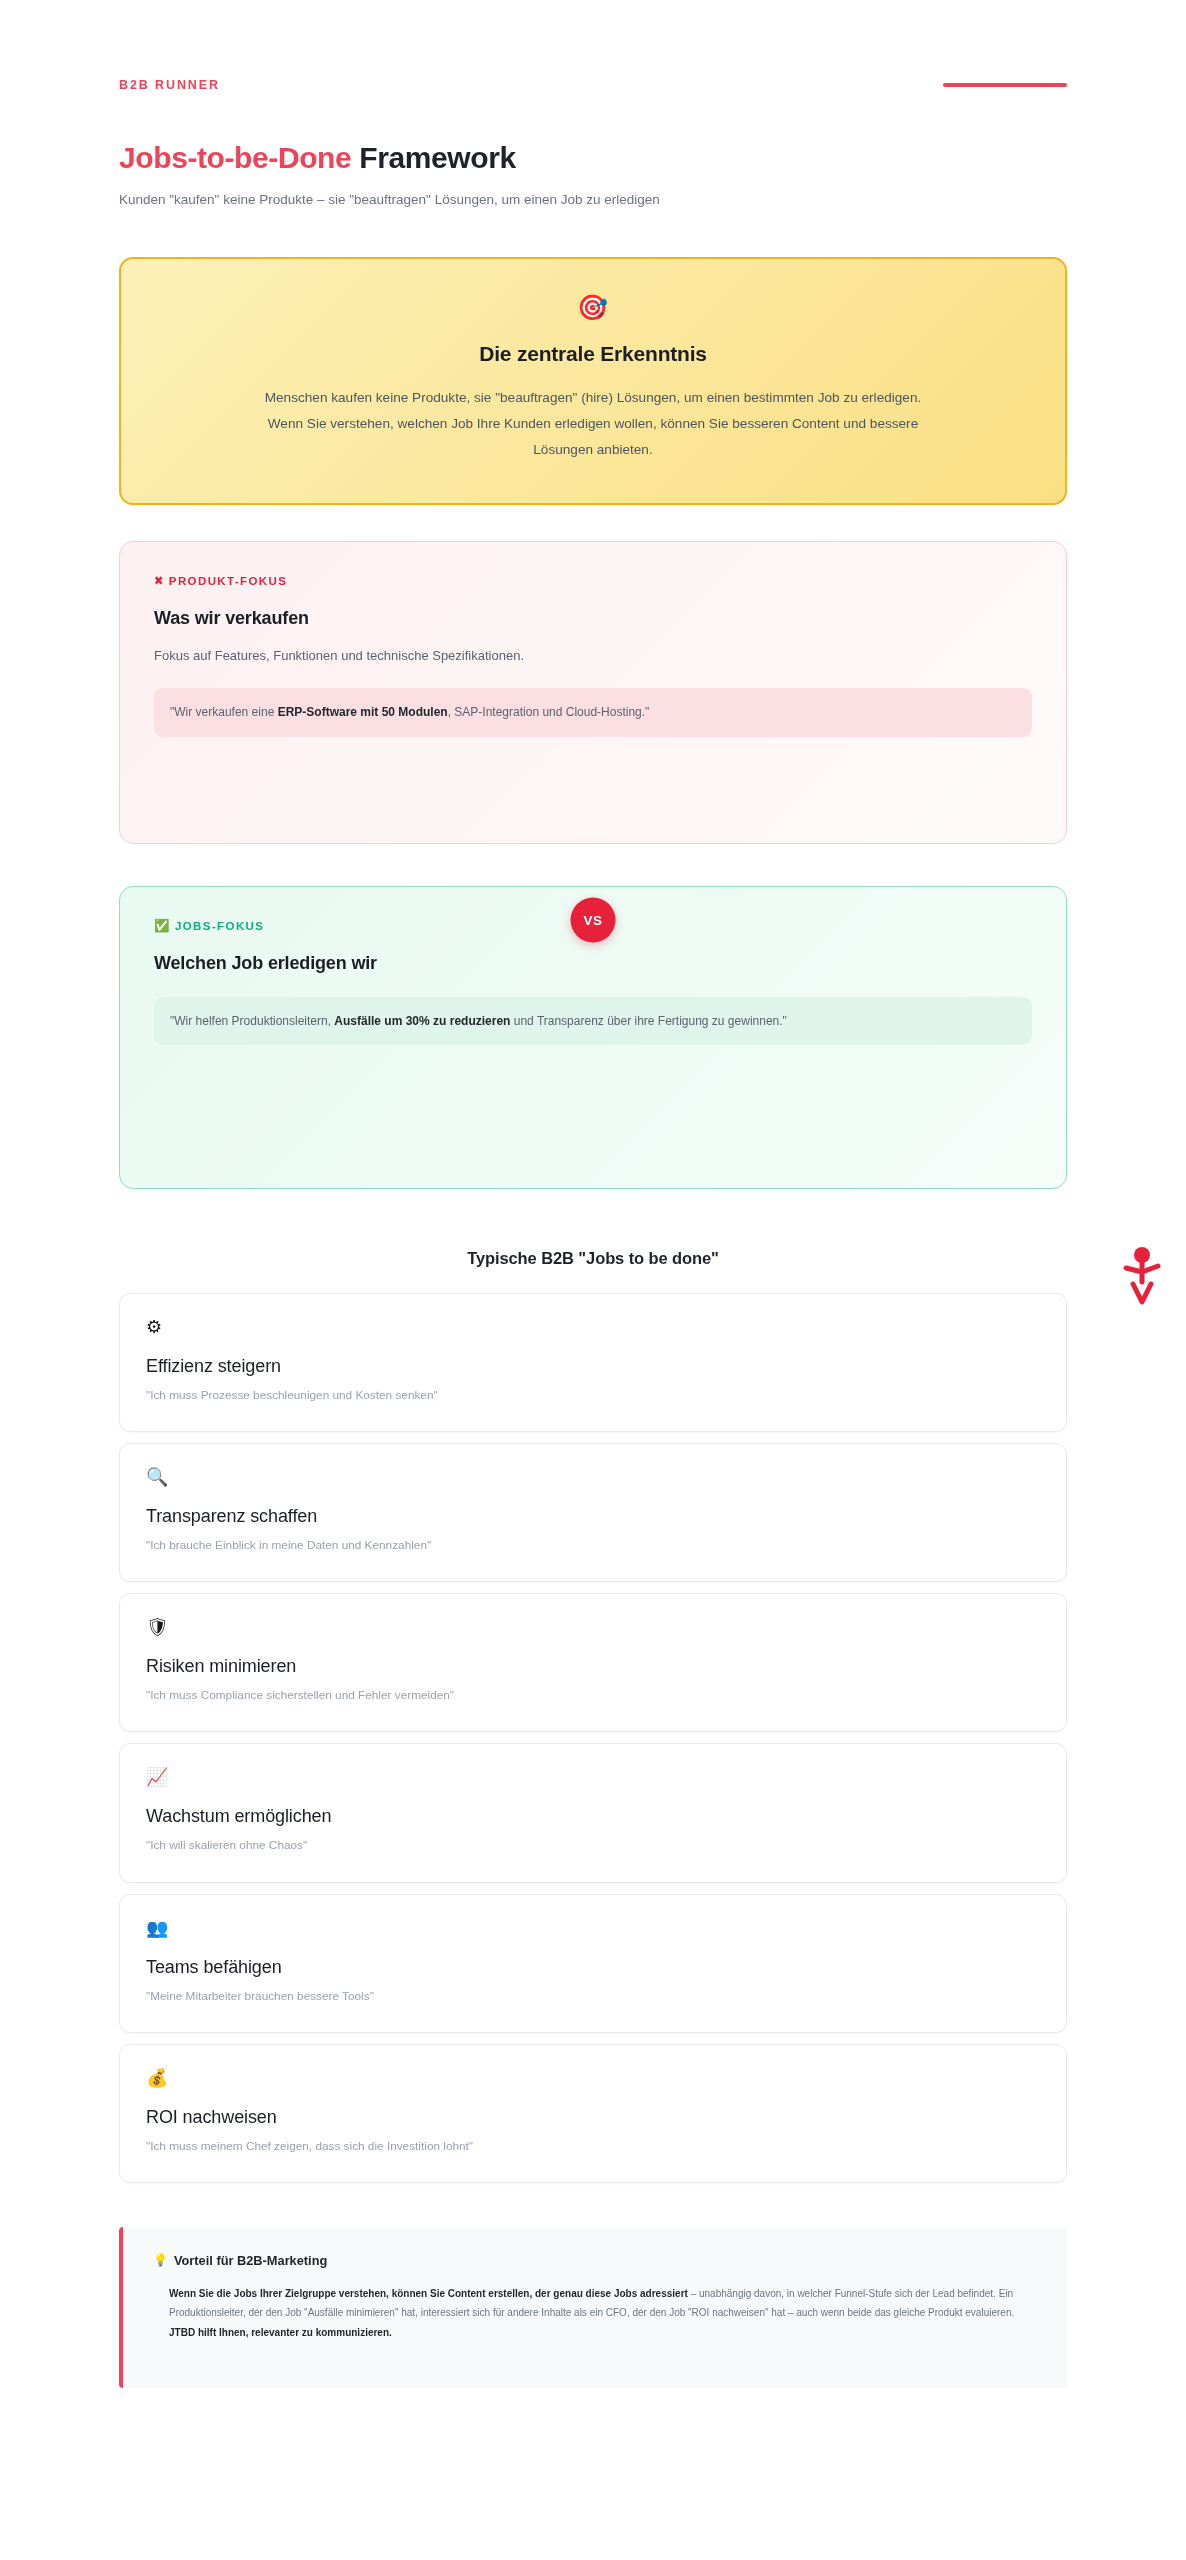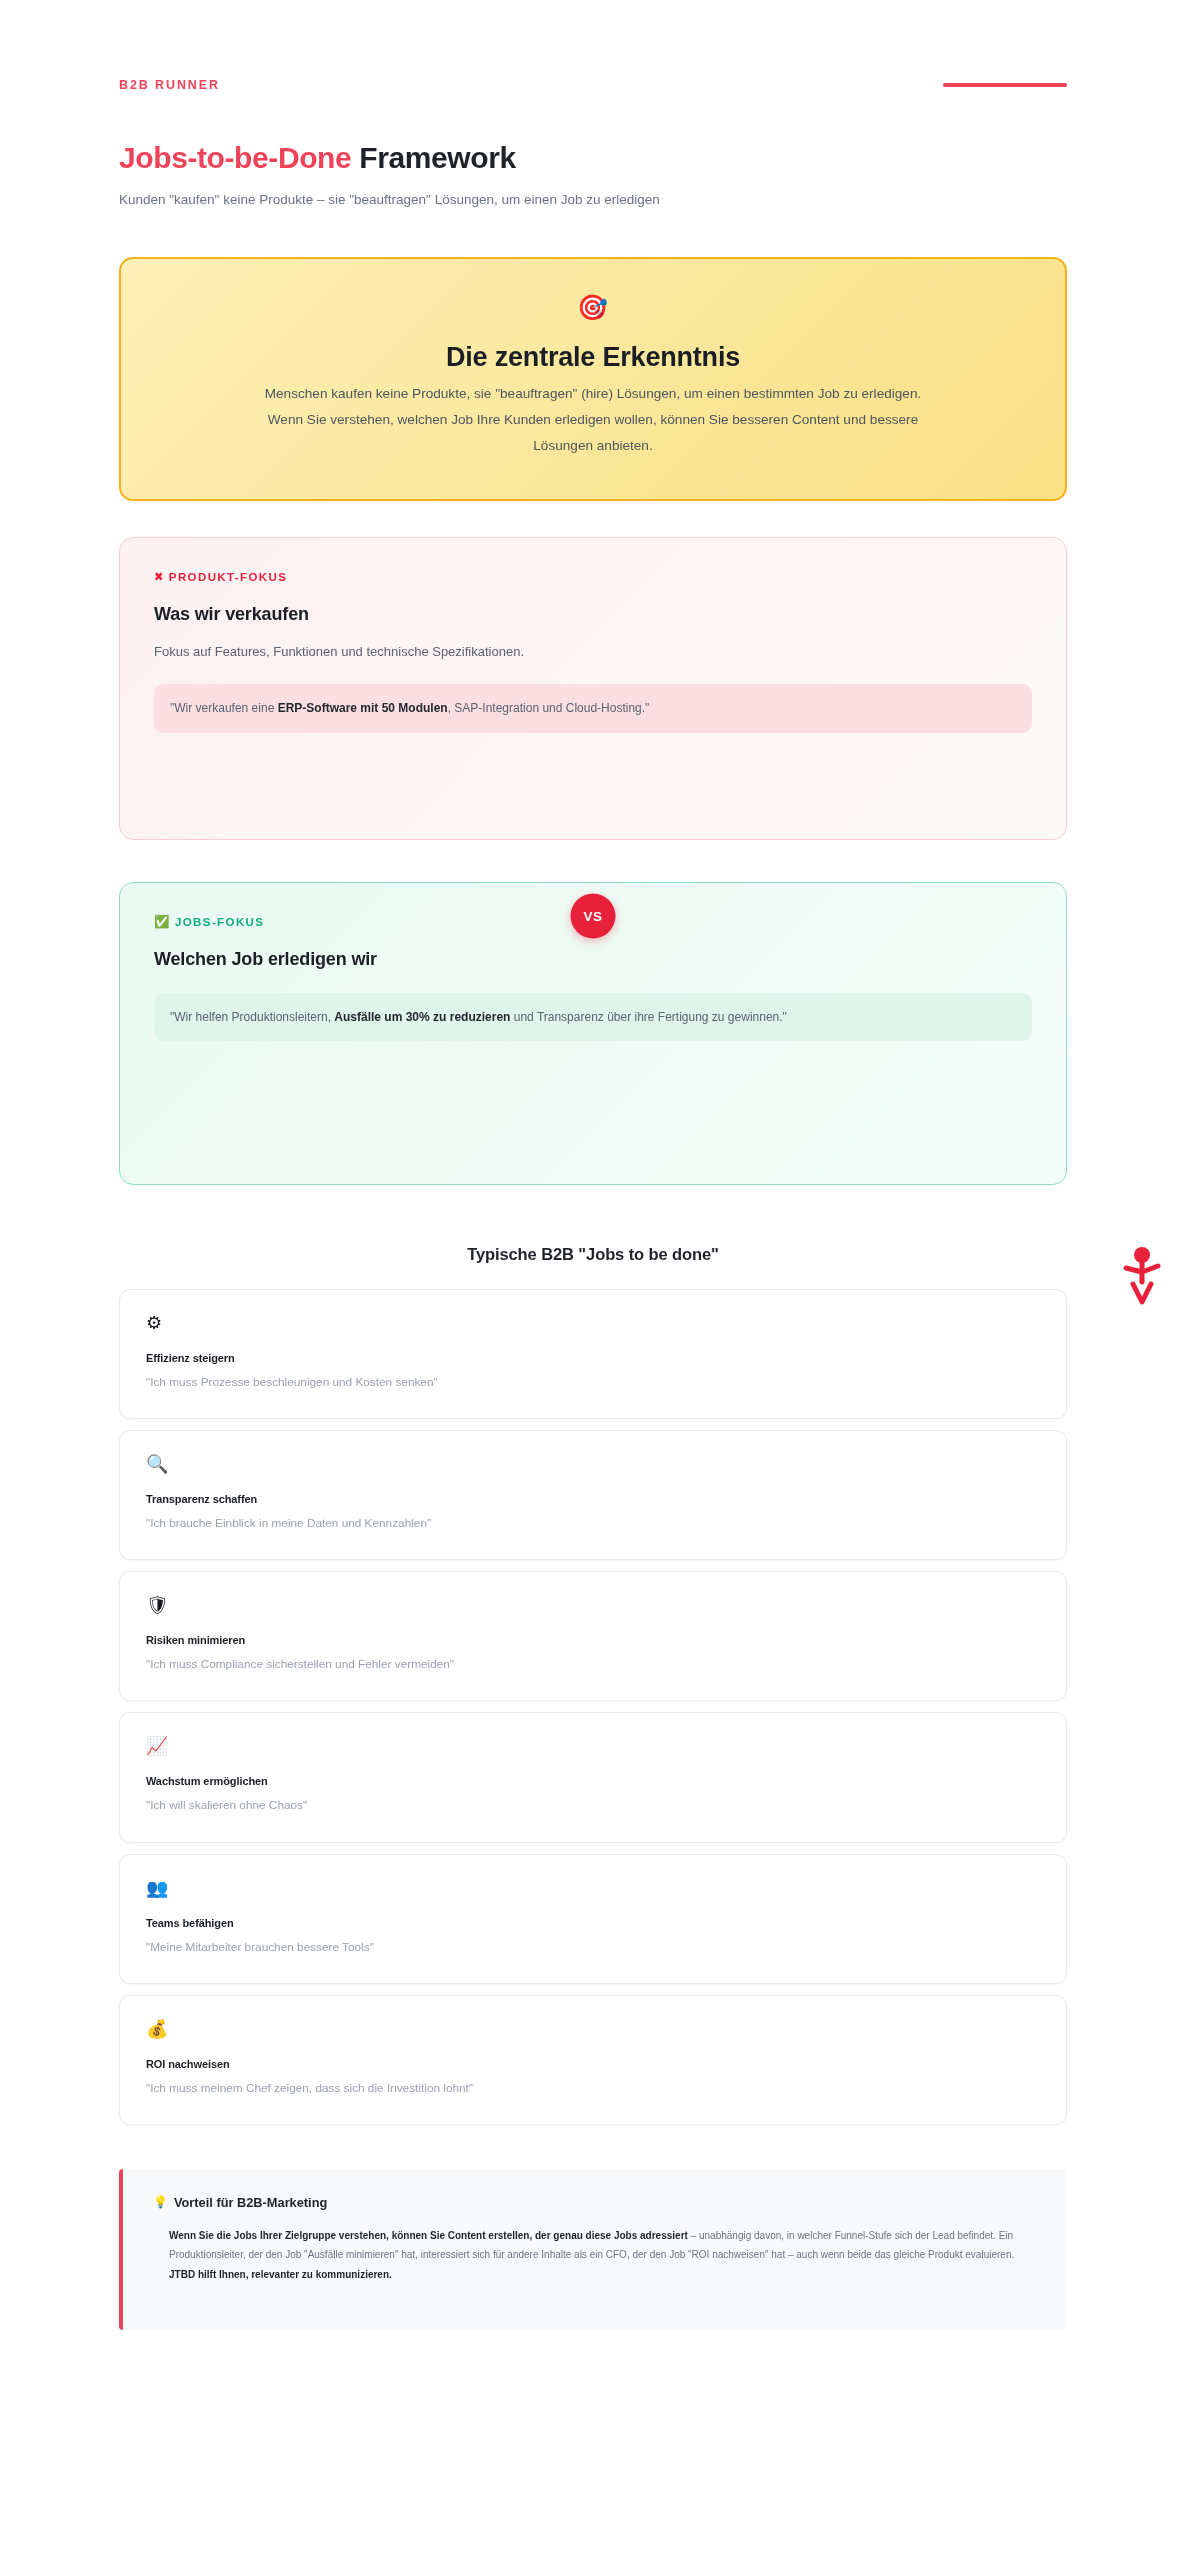--- a/index.html
+++ b/index.html
@@ -89,25 +89,25 @@
     box-shadow:0 1px 2px rgba(0,0,0,.03);
   }
   .insight-icon{
     font-size:25px;
     line-height:1;
     display:block;
     margin:0 auto 22px auto;
     color:#1f2329;
   }
   .insight-title{
-    font-size:27px;
+    font-size:21px;
     font-weight:800;
     letter-spacing:-0.2px;
     color:#1b1f25;
-    margin:0 0 8px 0;
+    margin:0 0 19px 0;
   }
   .insight-body{
     font-size:13.6px;
     line-height:1.92;
     color:#4d5560;
     margin:0 auto;
     max-width:690px;
   }
 
   
@@ -199,22 +199,22 @@
     box-shadow:0 1px 2px rgba(22,27,35,.035);
   }
   .job-icon{
     font-size:18px;
     line-height:1;
     display:block;
     color:#15181d;
     margin-bottom:20px;
   }
   .job-title{
-    font-size:11px;
-    font-weight:700;
+    font-size:18px;
+    font-weight:400;
     letter-spacing:-0.1px;
     color:#1b1f25;
     margin:0 0 10px 0;
   }
   .job-quote{
     font-size:11.8px;
     line-height:1.45;
     color:#9aa1ad;
     margin:0;
   }

